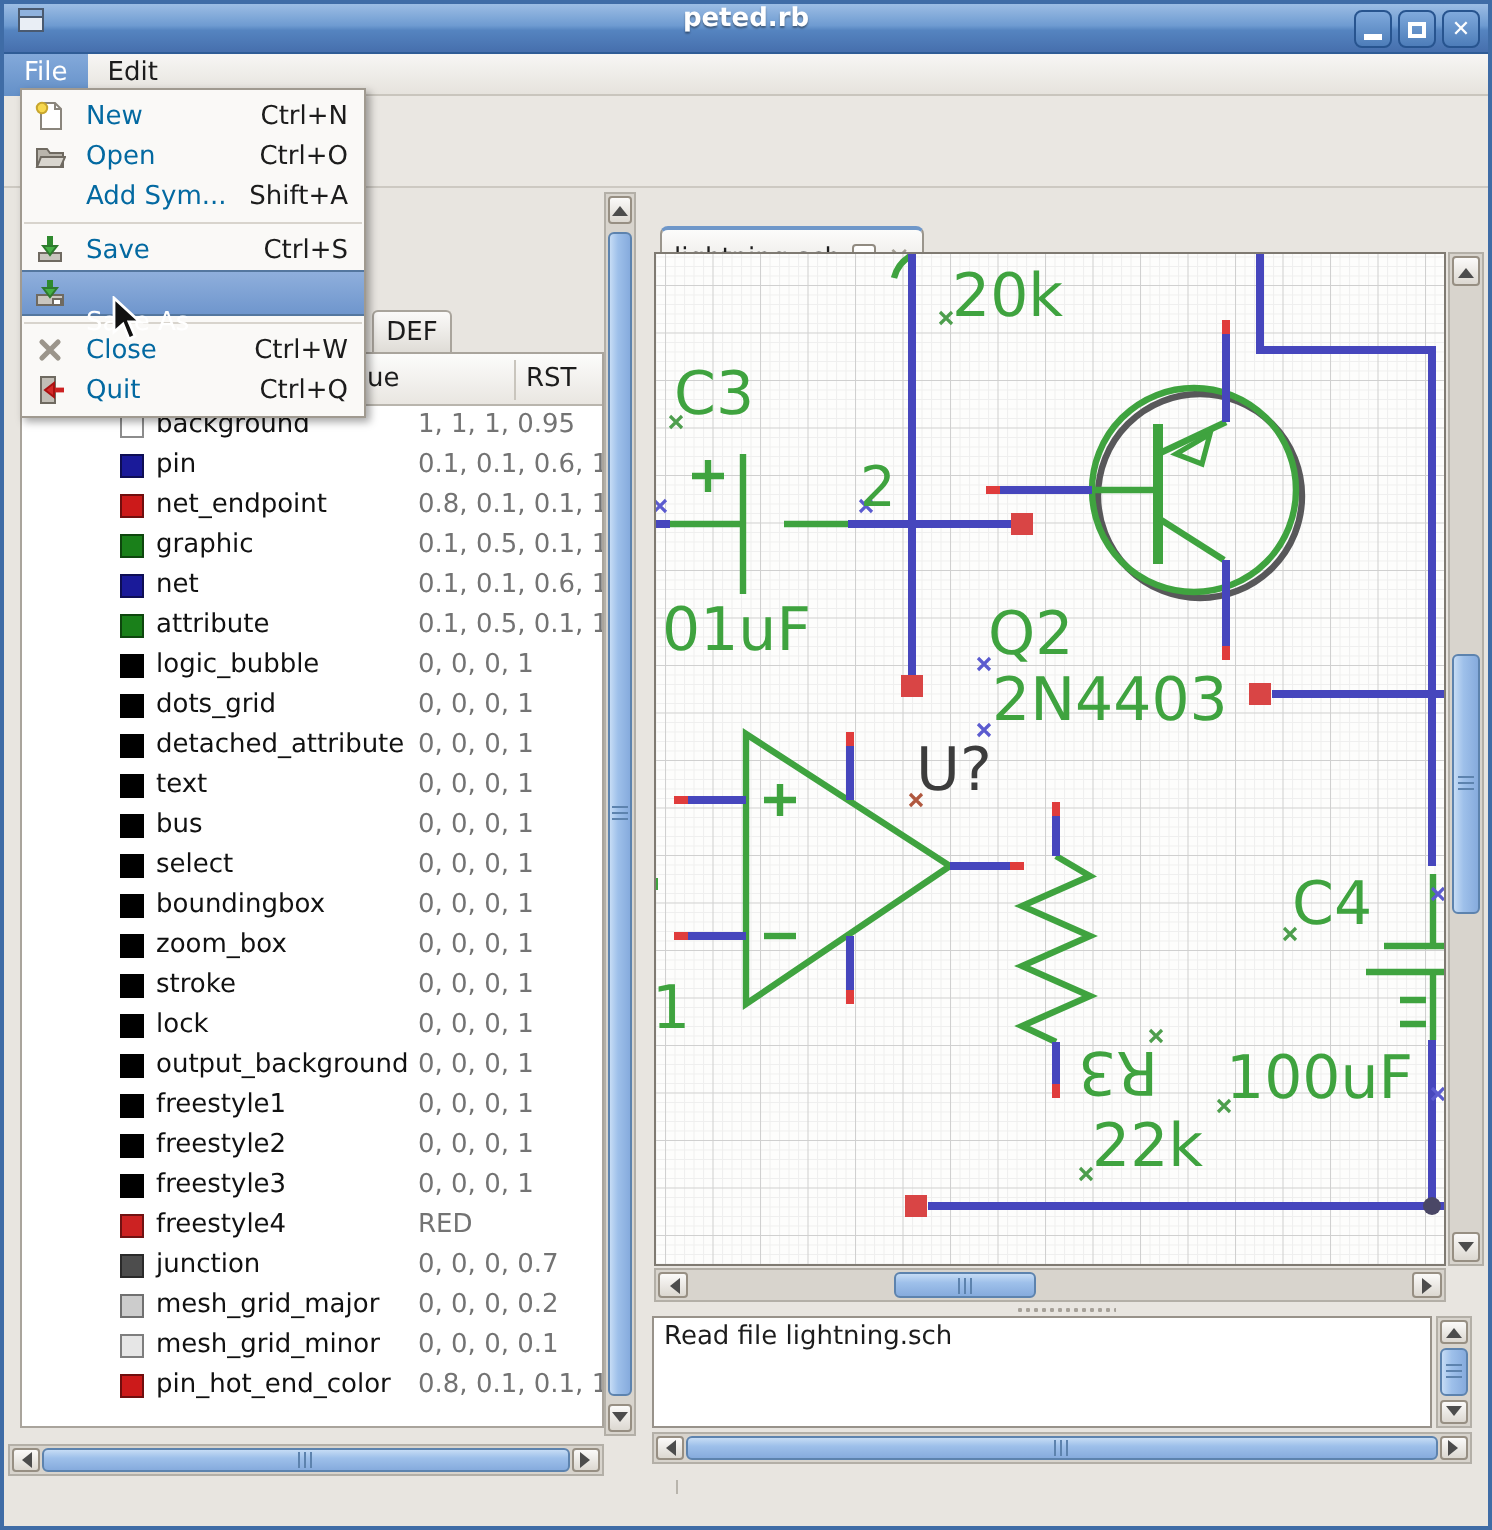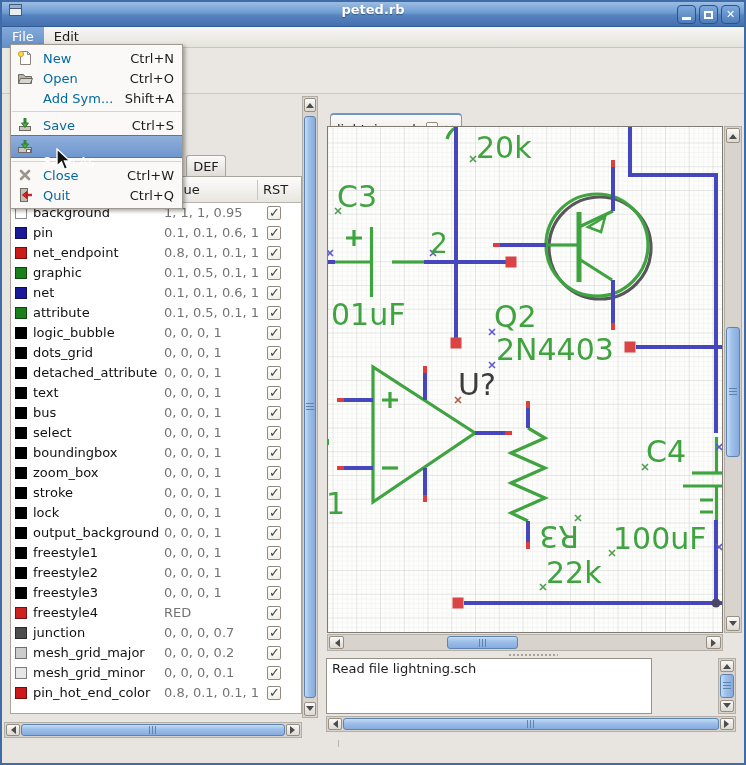--- a/index.html
+++ b/index.html
@@ -48,21 +48,21 @@
   .nb-tab { position:absolute; left:184px; top:61px; width:40px; height:22px;
     background:linear-gradient(#fbfaf9,#dedbd5); border:1px solid #a9a49c; border-bottom:none;
     border-radius:3px 3px 0 0; text-align:center; padding-top:3px; color:#1c1c1c; }
   .nb-body { position:absolute; left:8px; top:82px; width:292px; height:538px; background:#fff;
     border:1px solid #a9a49c; overflow:hidden; }
   .t-header { position:absolute; left:0; top:0; width:100%; height:26px;
     background:linear-gradient(#fcfcfb,#e9e6e1); border-bottom:1px solid #b9b5ad; }
   .t-header .h-val { position:absolute; left:153px; top:5px; color:#1c1c1c; }
   .t-header .h-rst { position:absolute; left:252px; top:5px; color:#1c1c1c; }
   .t-header .h-sep { position:absolute; left:246px; top:3px; width:1px; height:20px; background:#c9c5bd; }
-  .t-rows { position:absolute; left:0; top:26px; width:100%; }
+  .t-rows { position:absolute; left:0; top:26px; width:100%;padding-left:45px; }
   .t-row { position:relative; height:20px; }
   .swatch { position:absolute; left:4px; top:4px; width:12px; height:12px; border:1px solid rgba(0,0,0,.45); }
   .t-name { position:absolute; left:22px; top:2px; color:#111; white-space:nowrap; }
   .t-value { position:absolute; left:153px; top:2px; color:#737373; white-space:nowrap; }
   .cb { position:absolute; width:14px; height:14px; background:linear-gradient(#fff,#f1efe9);
     border:1px solid #908a80; border-radius:2px; }
   .t-row .cb { left:256px; top:3px; }
   .cb.checked::after { content:"✓"; position:absolute; left:1px; top:-2px; font-size:13px;
     font-weight:bold; color:#3f3f3f; }
 
@@ -87,21 +87,21 @@
   .right-panel { left:322px; top:94px; width:422px; height:646px; background:#e8e5e0; }
   .doc-tab { position:absolute; left:8px; top:3px; width:132px; height:30px;
     background:linear-gradient(#fcfcfb,#e3e0da); border:1px solid #9a958c; border-top:2px solid #6f97c9;
     border-bottom:none; border-radius:4px 4px 0 0; display:flex; align-items:center; padding:0 6px; gap:6px;margin-top:16px; }
   .doc-tab .lbl { color:#1c1c1c; }
   .tab-close { color:#a39e94; font-weight:bold; font-size:13px; }
   .canvas-wrap { position:absolute; left:5px; top:32px; width:396px; height:507px;
     border:1px solid #7f7a72; background:#fdfdfc; }
   .grip-dots { position:absolute; left:186px; top:559px; width:50px; height:7px;
     background:radial-gradient(#a7a29a 1px, transparent 1.2px); background-size:4px 4px; }
-  .log-box { position:absolute; left:4px; top:564px; width:326px; height:56px; background:#fff;
+  .log-box { position:absolute; left:4px; top:564px; width:390px; height:56px; background:#fff;
     border:1px solid #98928a; padding:2px 5px; color:#1c1c1c; overflow:hidden; }
 
   
   .statusbar { left:2px; top:740px; width:742px; height:23px; background:#e8e5e0;
     border-top:1px solid #c3bfb8; box-shadow:inset 0 1px 0 #f6f5f2; padding:3px 0 0 8px; color:#1d1d1d; }
   .status-div { position:absolute; left:338px; top:740px; width:1px; height:7px; background:#b8b4ac; }
 
   
   .menu-pop { left:10px; top:44px; width:173px; background:#faf9f7; border:1px solid #a09a90;
     box-shadow:2px 2px 4px rgba(0,0,0,.35); z-index:50; padding:3px 0; }

